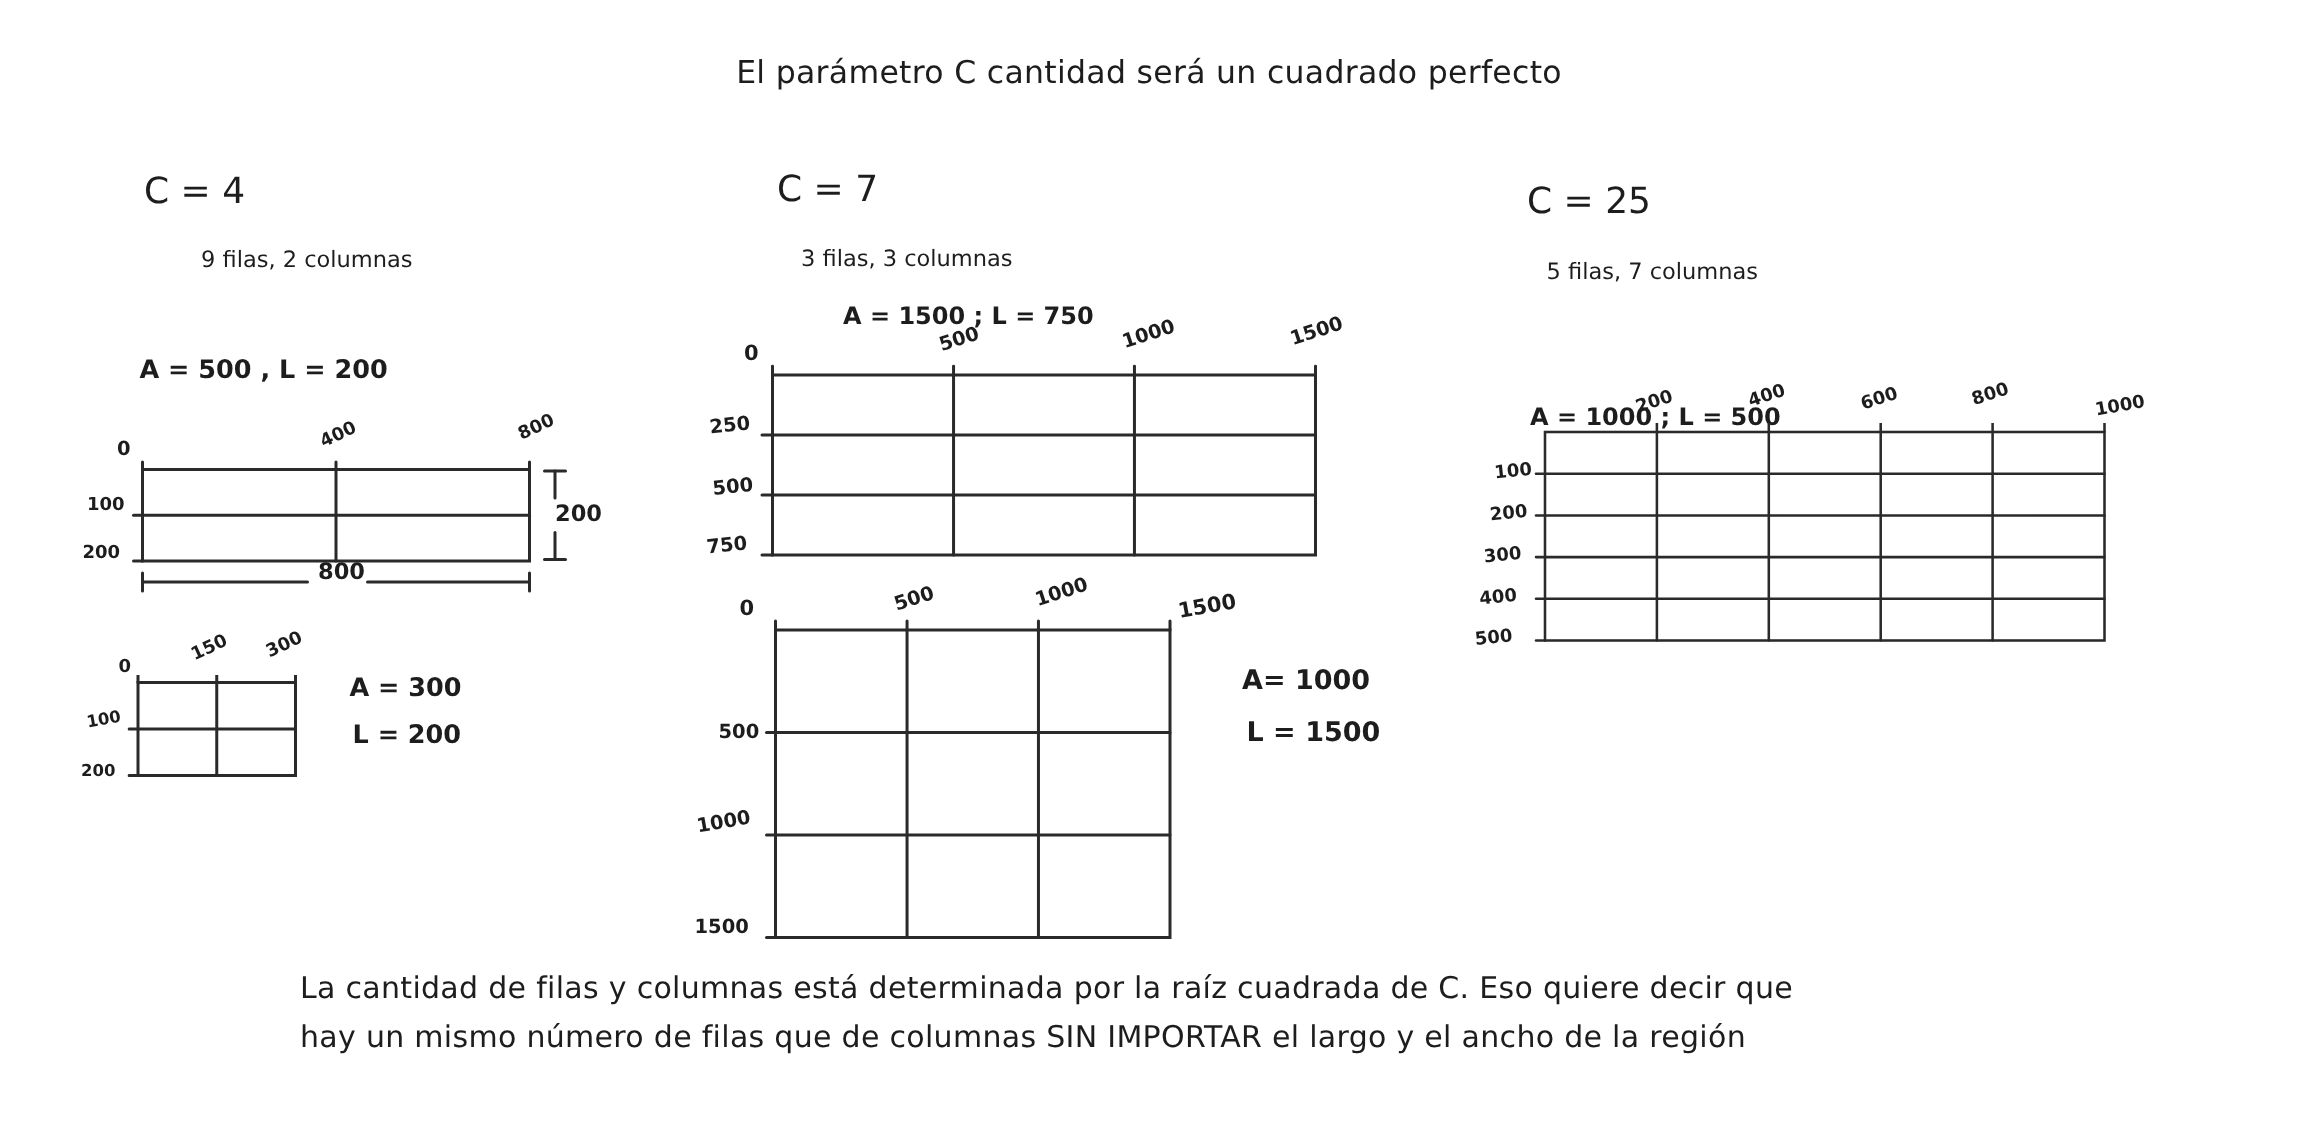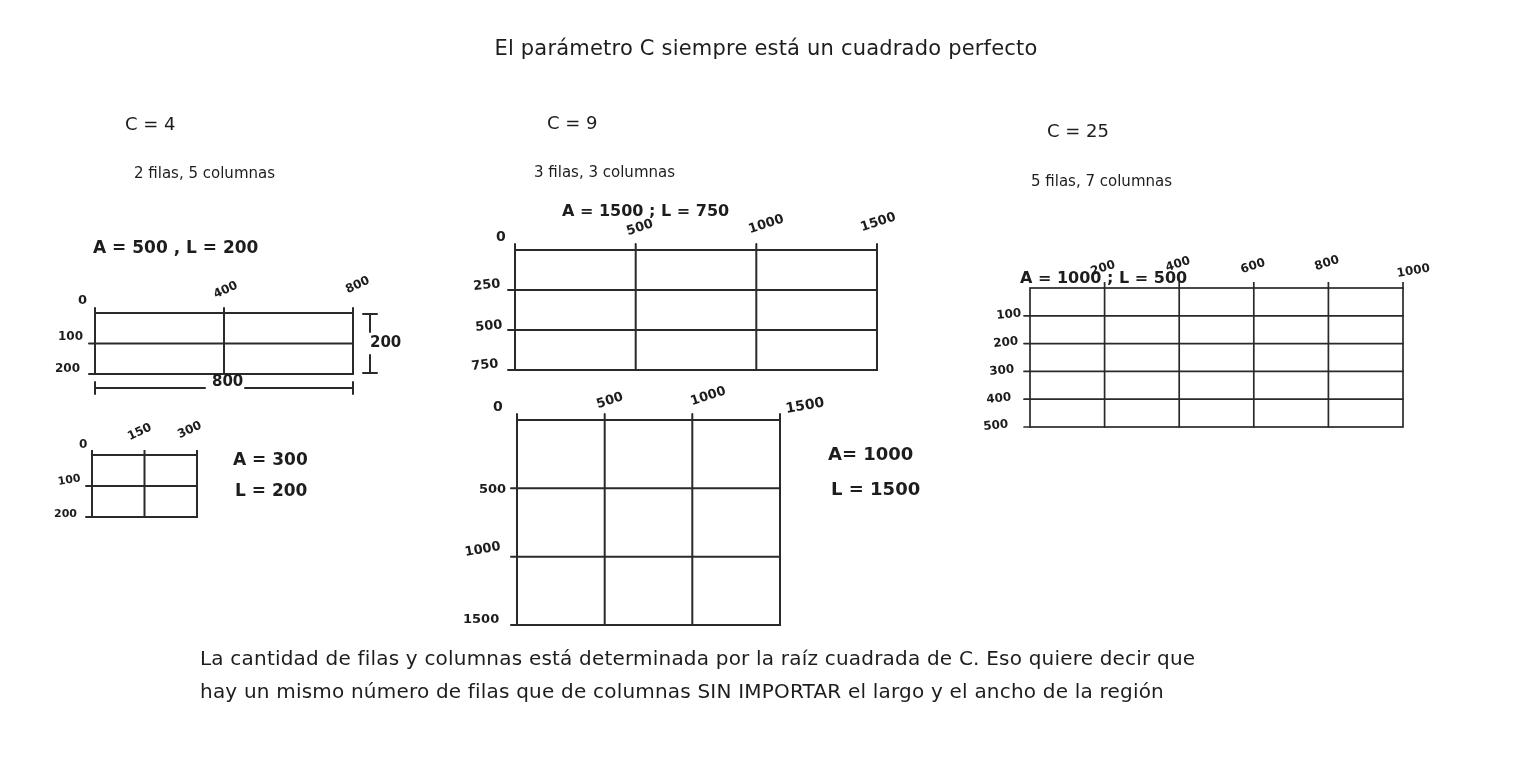--- a/index.html
+++ b/index.html
@@ -8,21 +8,21 @@
     position: relative;
     width: 1532px;
     height: 757px;
     background: #ffffff;
     font-family: "DejaVu Sans", sans-serif;
     color: #1d1d1d;
     overflow: hidden;
   }
   .abs { position: absolute; white-space: nowrap; }
   .title { width: 100%; text-align: center; font-size: 21px; letter-spacing: 0.2px; }
-  .clabel { font-size: 18px; margin-left: 29px; }
+  .clabel { font-size: 24px; }
   .dims { font-size: 15px; }
   .params { font-size: 17px; font-weight: 600; }
   .params-sm { font-size: 16px; font-weight: 600; }
   .biglabel { font-size: 18px; font-weight: 600; }
   .tick { font-size: 12px; font-weight: 600; }
   .tick13 { font-size: 13px; font-weight: 600; }
   .tick14 { font-size: 14px; font-weight: 600; }
   .tick11 { font-size: 11px; font-weight: 600; }
   .brace { font-size: 15px; font-weight: 700; }
   .rot25 { transform: rotate(-25deg); transform-origin: left bottom; }
@@ -36,24 +36,24 @@
     fill: none;
     stroke-linecap: round;
   }
   svg.grid.thin line, svg.grid.thin rect { stroke-width: 1.7; }
 </style>
 </head>
 <body>
 
 <div class="canvas">
 
-  <div class="abs title" style="top:36px; left:0;">El parámetro C siempre está un cuadrado perfecto</div>
+  <div class="abs title" style="top:36px; left:0;">El parámetro C cantidad será un cuadrado perfecto</div>
 
   <div class="abs clabel" style="left:96px; top:113px;">C = 4</div>
-  <div class="abs dims" style="left:134px; top:164px;">2 filas, 5 columnas</div>
+  <div class="abs dims" style="left:134px; top:164px;">9 filas, 2 columnas</div>
   <div class="abs params" style="left:93px; top:237px;">A = 500 ,   L = 200</div>
 
   <svg class="abs grid" style="left:85px; top:305px;" width="310" height="95" viewBox="0 0 310 95">
     <rect x="10" y="8" width="258" height="61"></rect>
     <line x1="139" y1="8" x2="139" y2="69"></line>
     <line x1="10" y1="38.5" x2="268" y2="38.5"></line>
     <line x1="10" y1="3" x2="10" y2="8"></line>
     <line x1="139" y1="3" x2="139" y2="8"></line>
     <line x1="268" y1="3" x2="268" y2="8"></line>
     <line x1="4" y1="38.5" x2="10" y2="38.5"></line>
@@ -90,21 +90,21 @@
   </svg>
 
   <span class="abs tick" style="left:79px; top:437px;">0</span>
   <span class="abs tick rot25" style="left:131px; top:429px;">150</span>
   <span class="abs tick rot25" style="left:181px; top:427px;">300</span>
   <span class="abs tick11 rot10" style="left:59px; top:475px;">100</span>
   <span class="abs tick11" style="left:54px; top:507px;">200</span>
   <span class="abs params" style="left:233px; top:449px;">A = 300</span>
   <span class="abs params" style="left:235px; top:480px;">L = 200</span>
 
-  <div class="abs clabel" style="left:518px; top:112px;">C = 9</div>
+  <div class="abs clabel" style="left:518px; top:112px;">C = 7</div>
   <div class="abs dims" style="left:534px; top:163px;">3 filas, 3 columnas</div>
   <div class="abs params-sm" style="left:562px; top:201px;">A = 1500 ;   L = 750</div>
 
   <svg class="abs grid" style="left:505px; top:243px;" width="385" height="135" viewBox="0 0 385 135">
     <rect x="10" y="7" width="362" height="120"></rect>
     <line x1="130.7" y1="7" x2="130.7" y2="127"></line>
     <line x1="251.3" y1="7" x2="251.3" y2="127"></line>
     <line x1="10" y1="47" x2="372" y2="47"></line>
     <line x1="10" y1="87" x2="372" y2="87"></line>
     <line x1="10" y1="1" x2="10" y2="7"></line>

